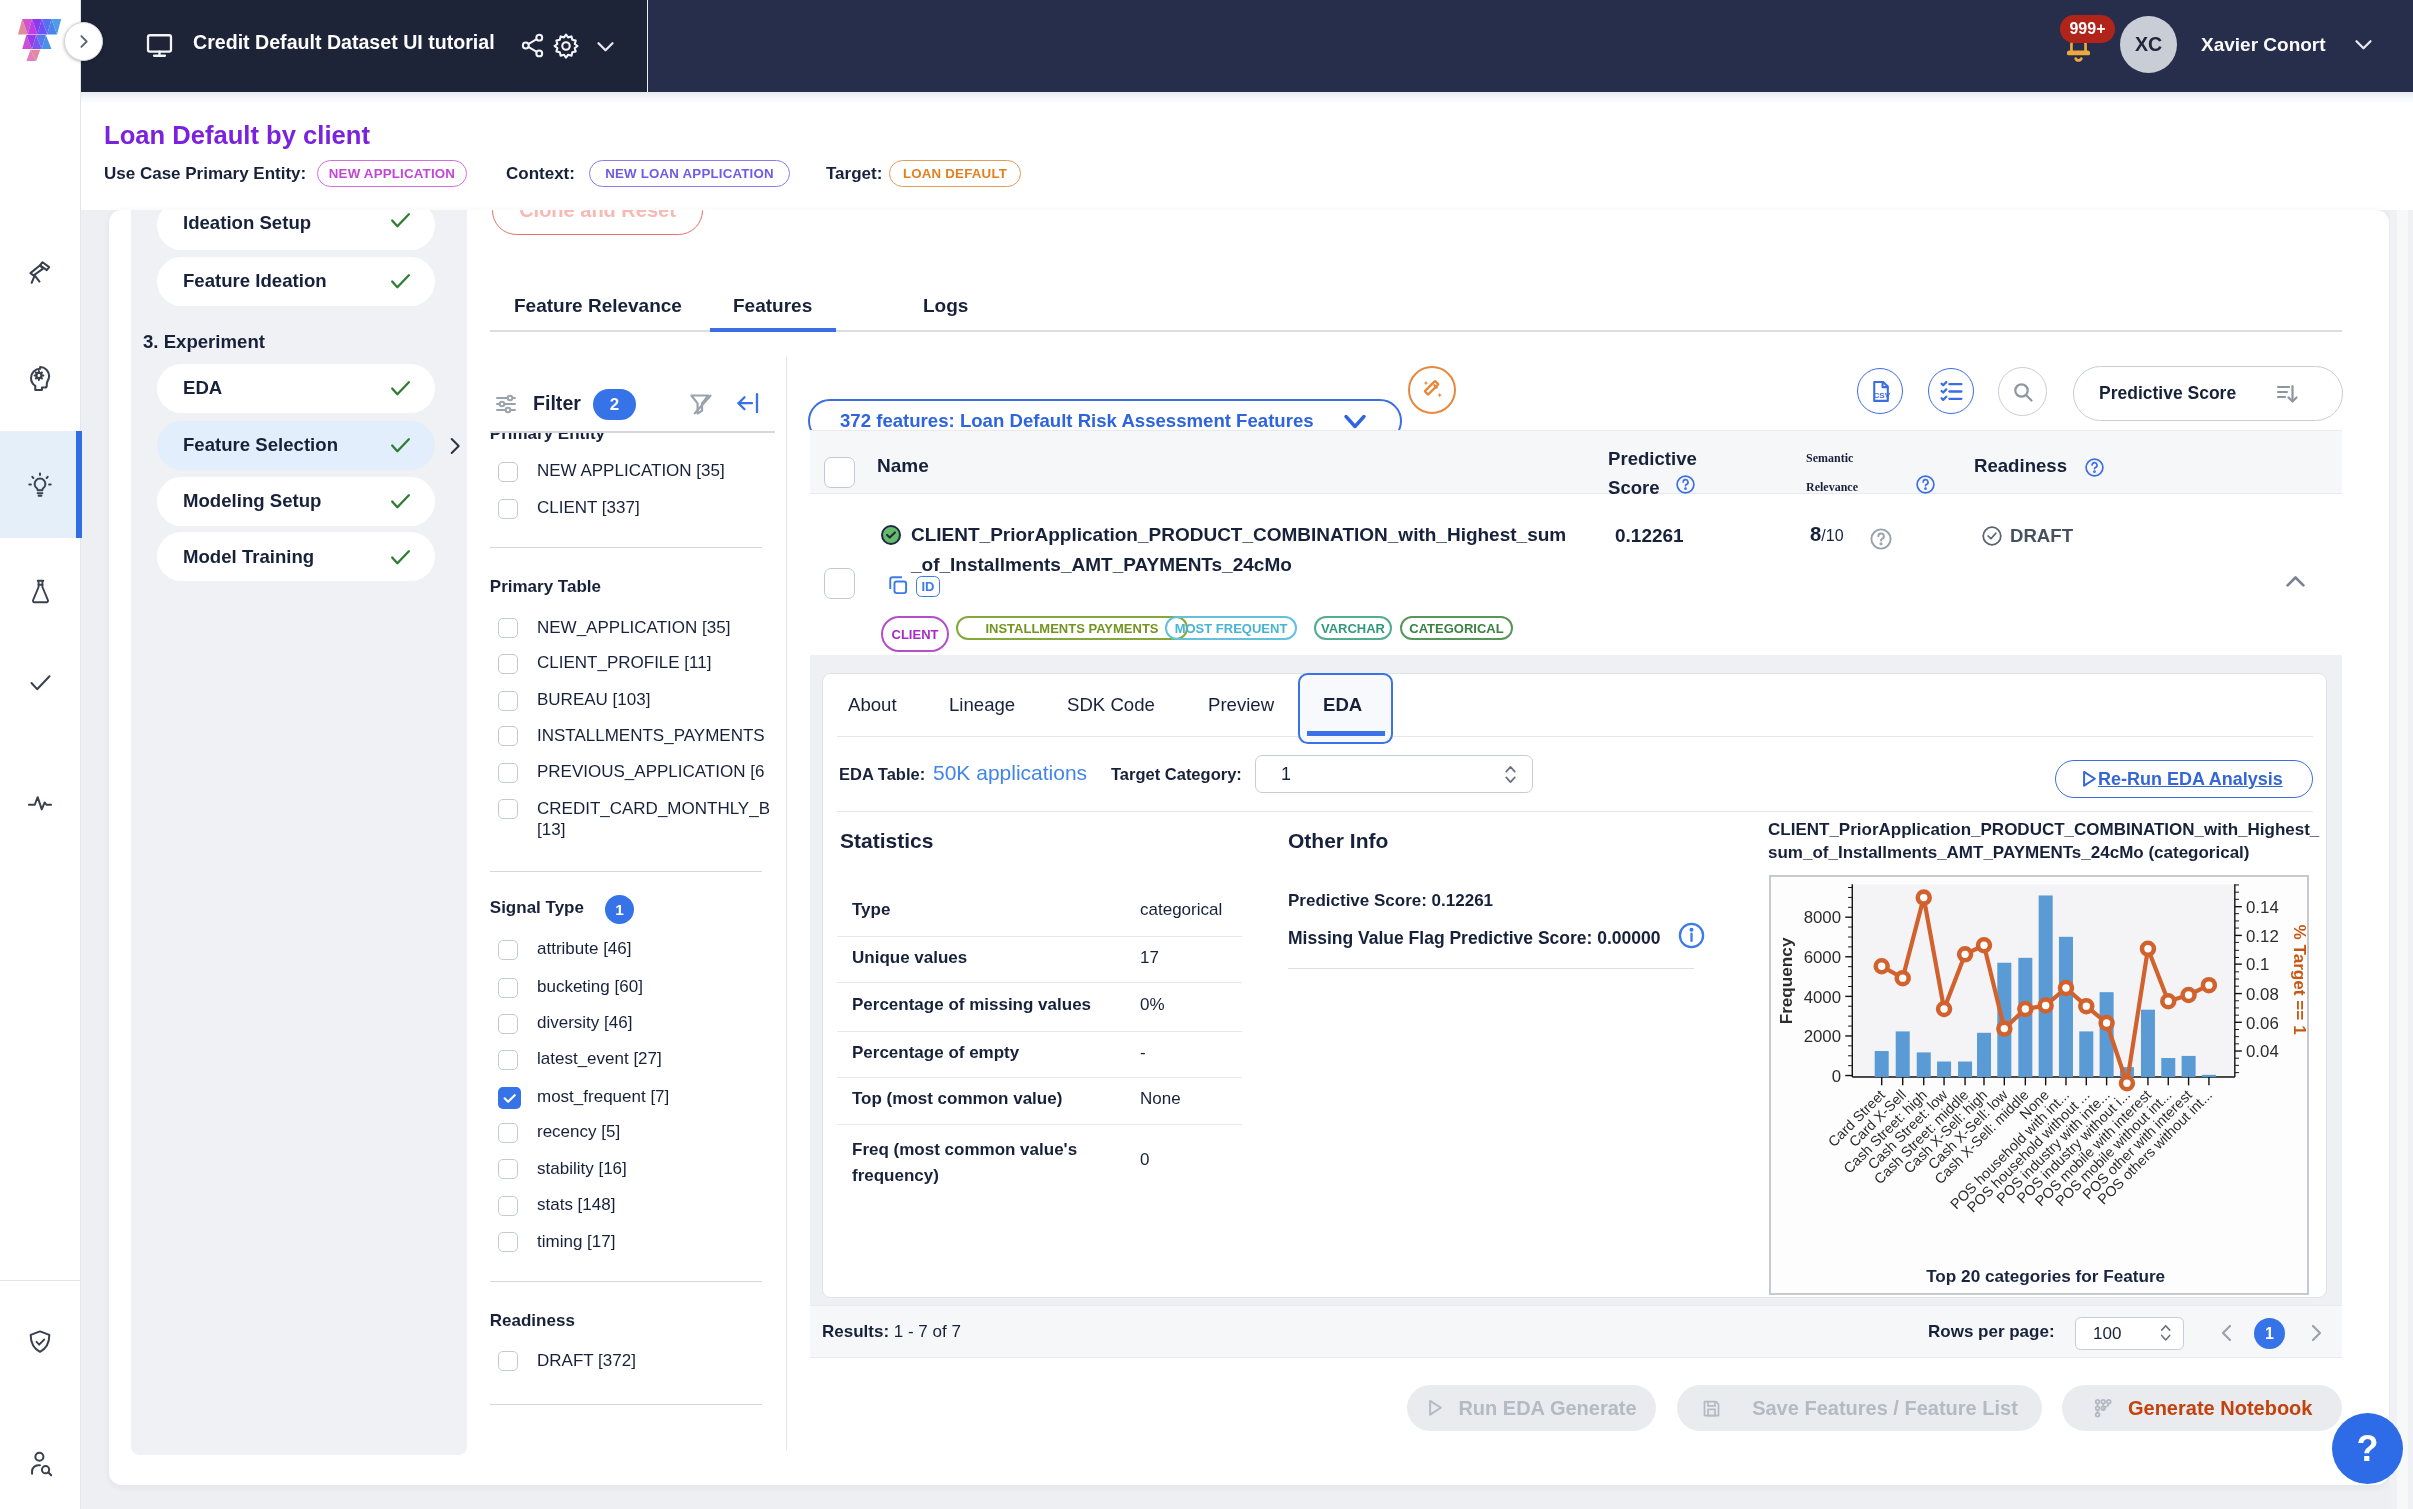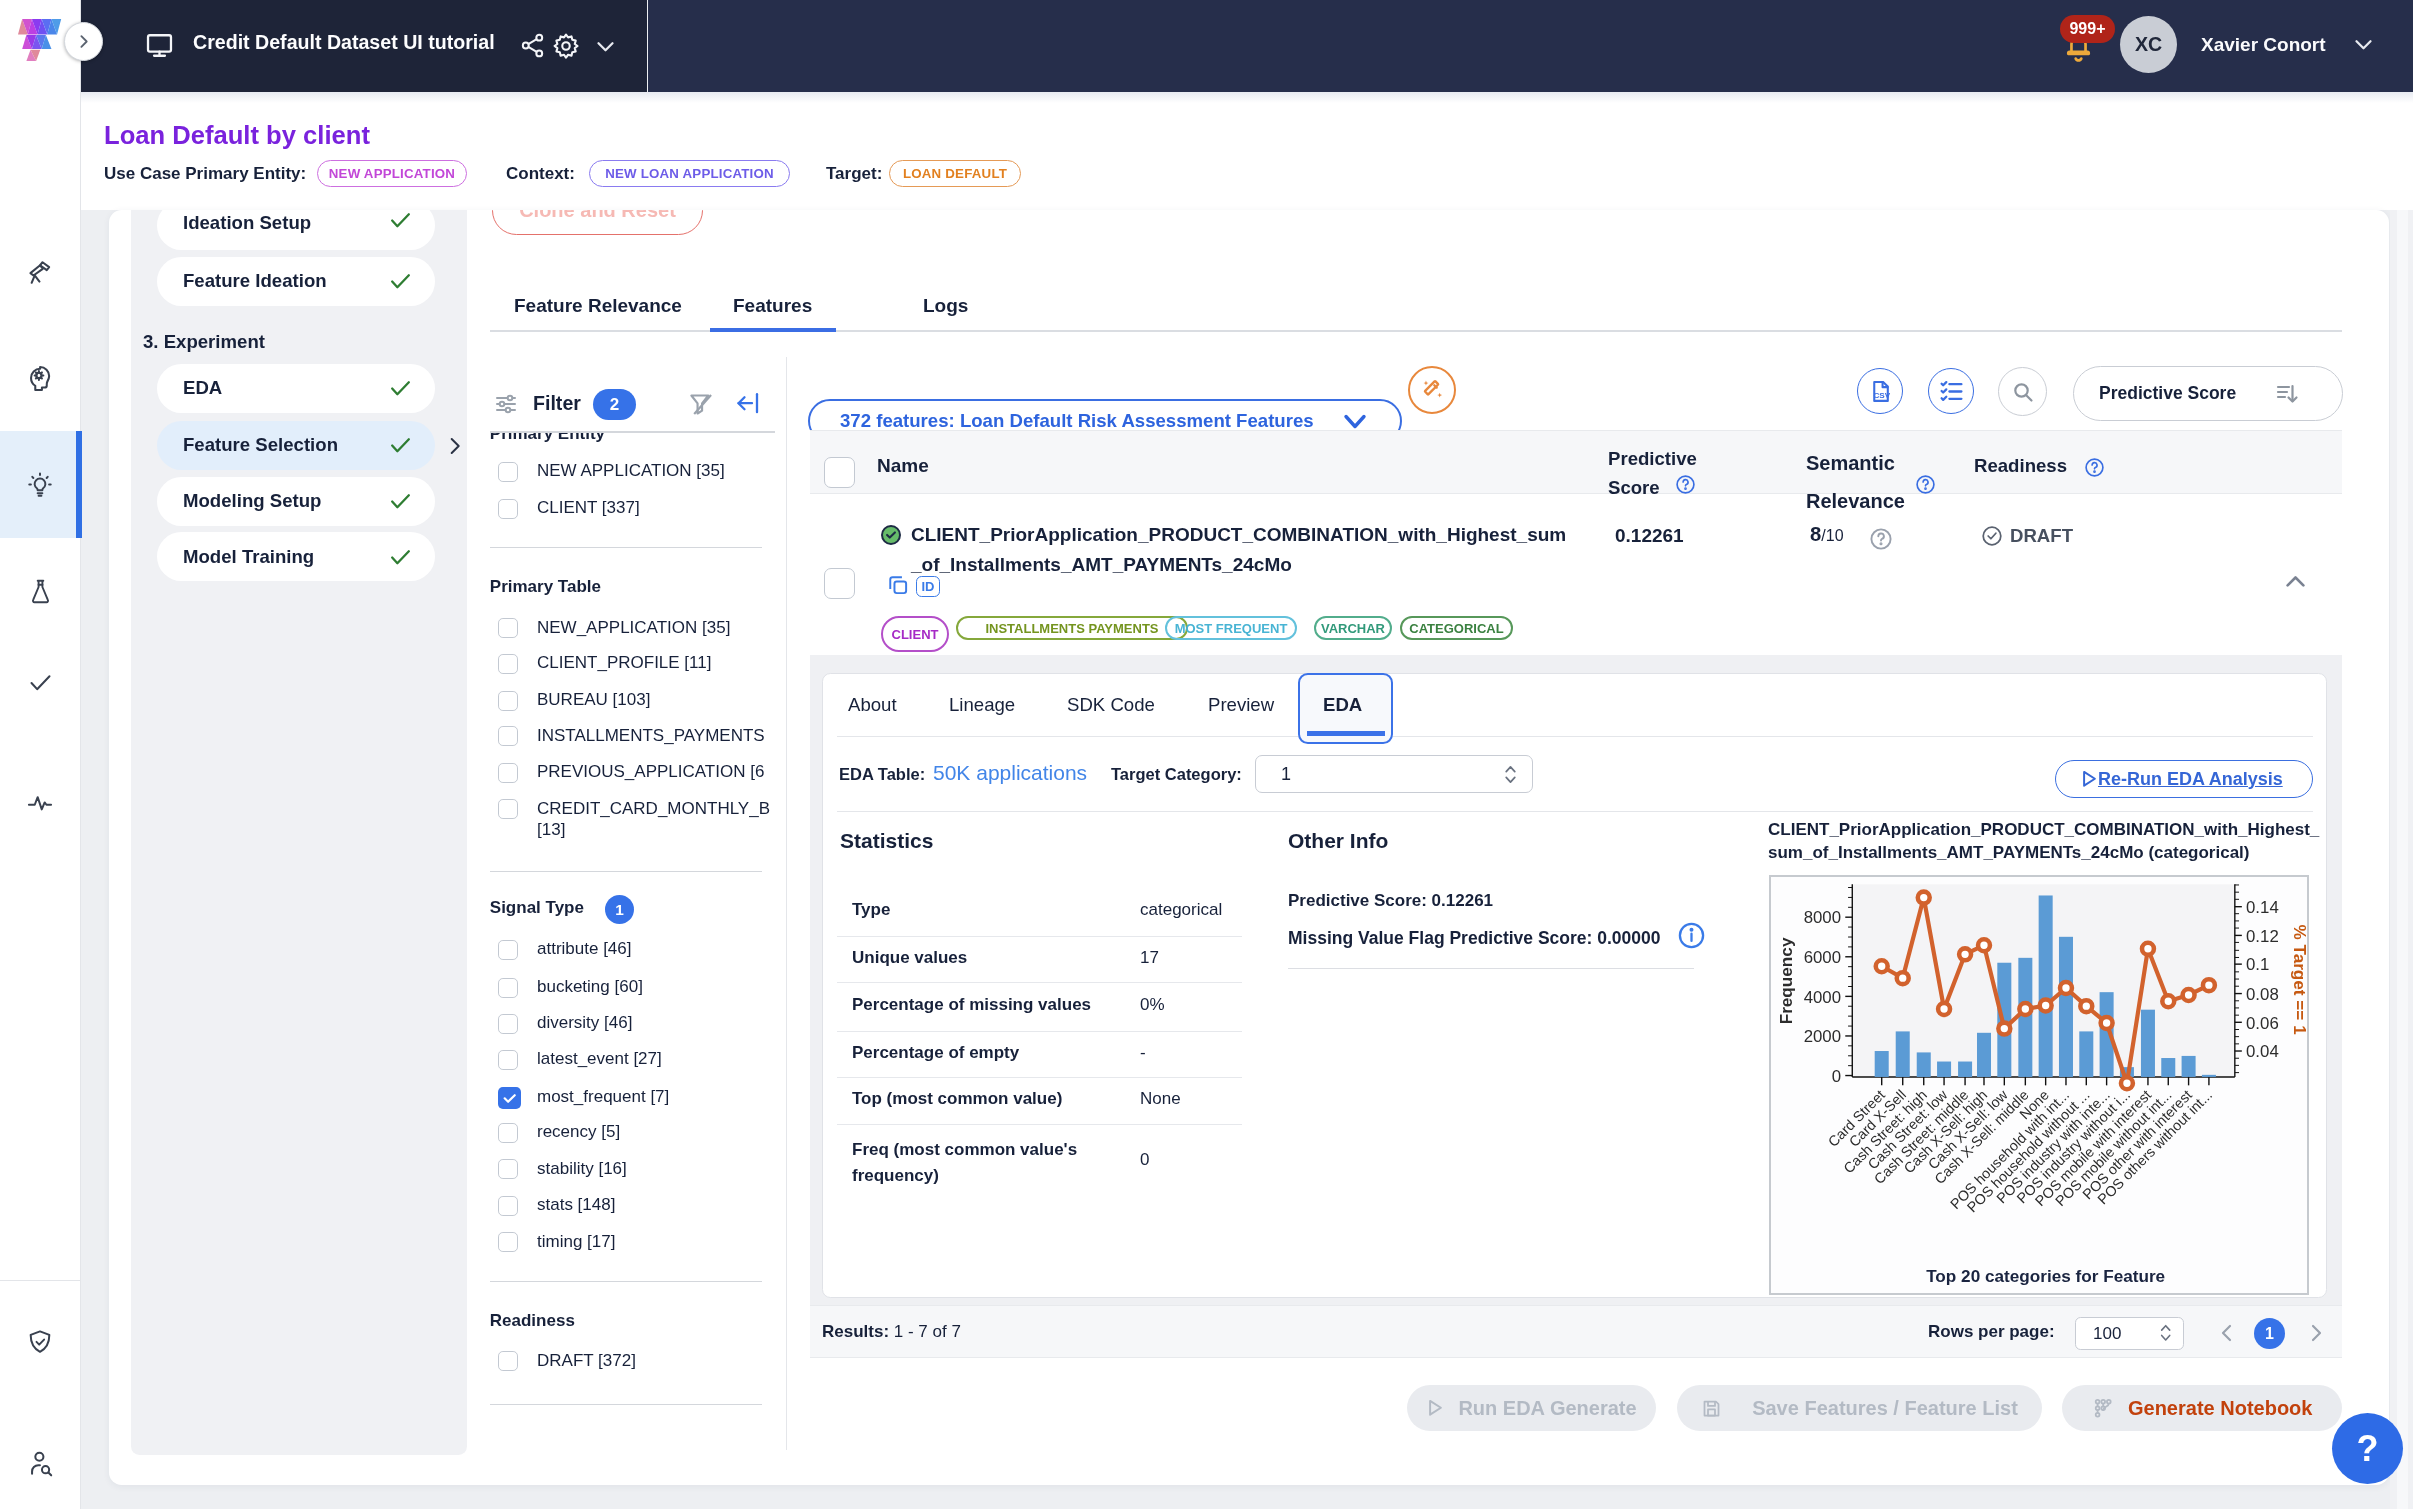--- a/index.html
+++ b/index.html
@@ -292,21 +292,21 @@
 
   <div class="abs" style="left:701px; top:220px; width:1532px; height:64px; background:#f6f7f9; border-top:0.7px solid #e8eaed; border-bottom:0.7px solid #e8eaed;"></div>
   <div class="abs" style="left:715px; top:247px; width:31px; height:31px; border:1.4px solid #c3c9d2; border-radius:7px; background:#fff;"></div>
   <div class="abs navy b" style="left:768px; top:245px; font-size:19px;">Name</div>
   <div class="abs navy b" style="left:1499px; top:234px; font-size:18.6px; line-height:29px;">Predictive<br>Score</div>
   <svg class="abs" style="left:1566px; top:264px;" width="21" height="21" viewBox="0 0 24 24" fill="none" stroke="#3a6ee2" stroke-width="1.9">
       <circle cx="12" cy="12" r="9.6"></circle>
       <path d="M9.3 9.2 a2.8 2.8 0 1 1 3.7 2.7 c-.8.3-1 .8-1 1.6" stroke-linecap="round"></path>
       <circle cx="12" cy="16.8" r="0.6" fill="#3a6ee2"></circle>
     </svg>
-  <div class="abs navy b" style="left:1697px; top:234px; font-size:20px; line-height:38px;">Semantic<br>Relevance</div>
+  <div class="abs navy b" style="left:1697px; top:234px; font-size:12px; line-height:29px;font-family:Liberation Serif, serif;">Semantic<br>Relevance</div>
   <svg class="abs" style="left:1806px; top:264px;" width="21" height="21" viewBox="0 0 24 24" fill="none" stroke="#3a6ee2" stroke-width="1.9">
       <circle cx="12" cy="12" r="9.6"></circle>
       <path d="M9.3 9.2 a2.8 2.8 0 1 1 3.7 2.7 c-.8.3-1 .8-1 1.6" stroke-linecap="round"></path>
       <circle cx="12" cy="16.8" r="0.6" fill="#3a6ee2"></circle>
     </svg>
   <div class="abs navy b" style="left:1865px; top:245px; font-size:18.6px;">Readiness</div>
   <svg class="abs" style="left:1975px; top:247px;" width="21" height="21" viewBox="0 0 24 24" fill="none" stroke="#3a6ee2" stroke-width="1.9">
       <circle cx="12" cy="12" r="9.6"></circle>
       <path d="M9.3 9.2 a2.8 2.8 0 1 1 3.7 2.7 c-.8.3-1 .8-1 1.6" stroke-linecap="round"></path>
       <circle cx="12" cy="16.8" r="0.6" fill="#3a6ee2"></circle>

